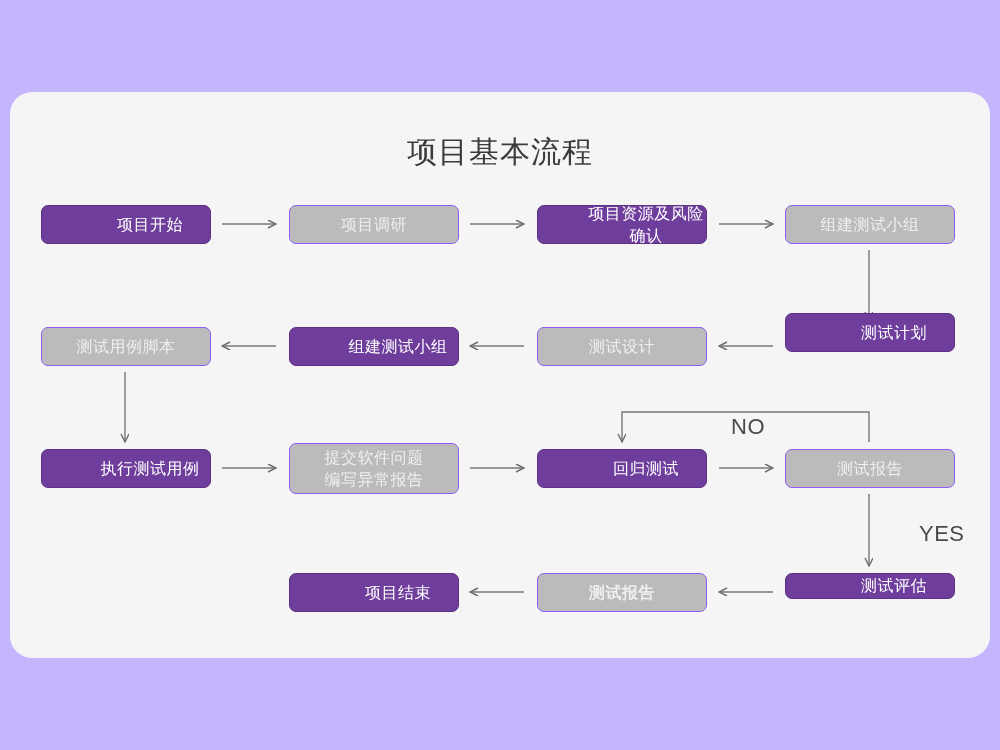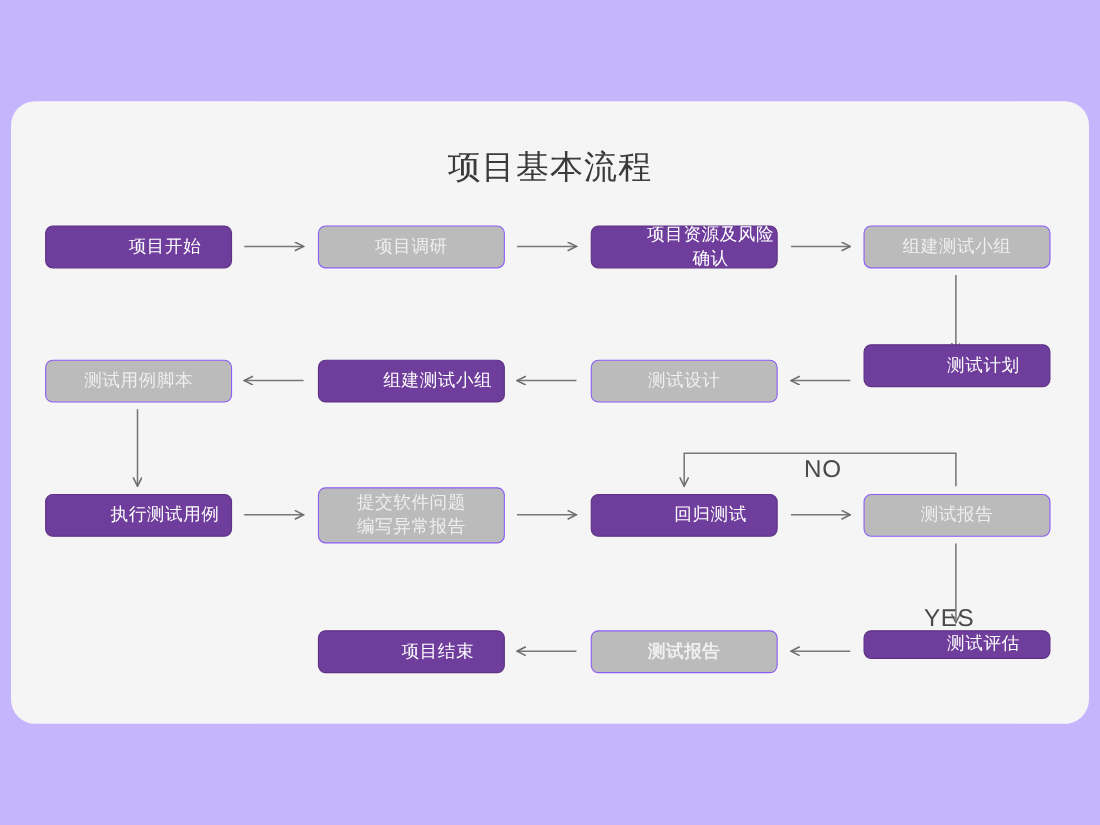--- a/index.html
+++ b/index.html
@@ -122,21 +122,21 @@
       <path d="M869,442 L869,412 L622,412 L622,442"></path>
 
       <line x1="869" y1="494" x2="869" y2="566"></line>
 
       <line x1="773" y1="592" x2="719" y2="592"></line>
       <line x1="524" y1="592" x2="470" y2="592"></line>
     </g>
   </svg>
 
   <div class="edge-label" style="left:731px; top:414px;">NO</div>
-  <div class="edge-label" style="left:840px; top:521px;margin-top:28px;">YES</div>
+  <div class="edge-label" style="left:919px; top:521px;">YES</div>
 
   <div class="node purple" style="left:41px;  top:205px; width:170px; height:39px;">项目开始</div>
   <div class="node gray" style="left:289px; top:205px; width:170px; height:39px;">项目调研</div>
   <div class="node purple" style="left:537px; top:205px; width:170px; height:39px;">项目资源及风险确认</div>
   <div class="node gray" style="left:785px; top:205px; width:170px; height:39px;">组建测试小组</div>
 
   <div class="node gray" style="left:41px;  top:327px; width:170px; height:39px;">测试用例脚本</div>
   <div class="node purple" style="left:289px; top:327px; width:170px; height:39px;">组建测试小组</div>
   <div class="node gray" style="left:537px; top:327px; width:170px; height:39px;">测试设计</div>
   <div class="node purple" style="left:785px; top:313px; width:170px; height:39px;">测试计划</div>

